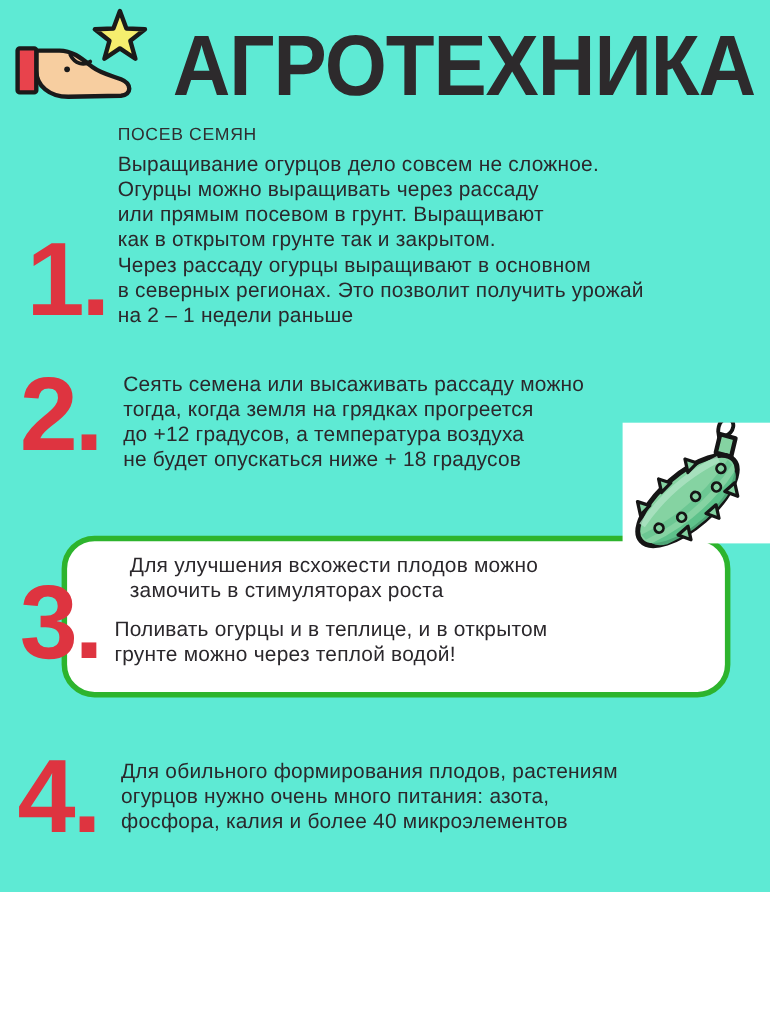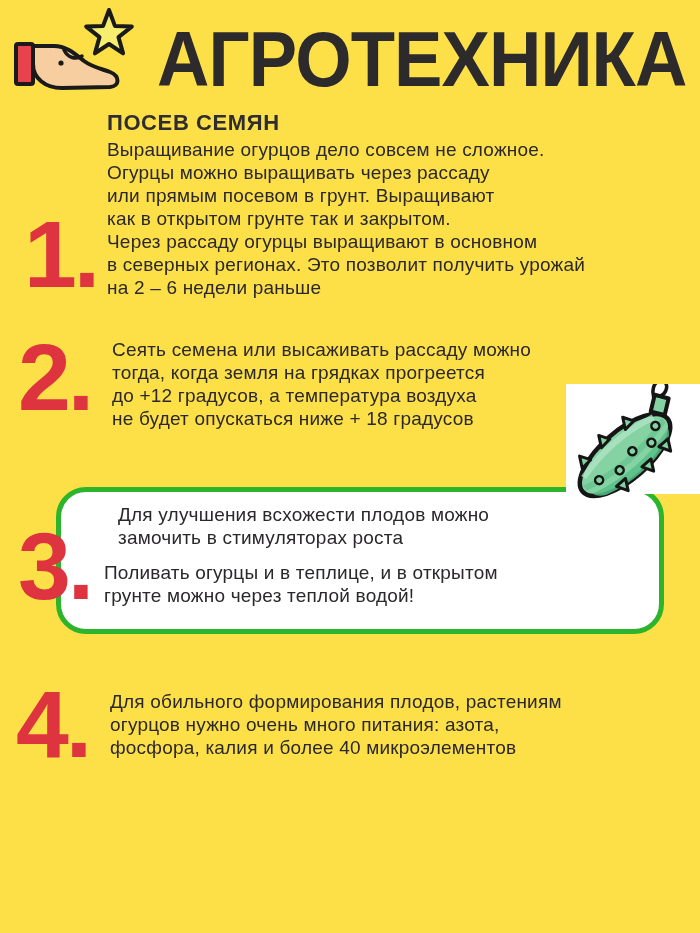--- a/index.html
+++ b/index.html
@@ -1,34 +1,34 @@
 <!DOCTYPE html>
 <html><head>
 <meta charset="utf-8">
 <style>
   html,body{margin:0;padding:0;background:#ffffff;}
   #page{
     position:relative;
-    width:700px;height:933px;
-    background:#fde047;
+    width:700px;height:811px;
+    background:#5eead4;
     overflow:hidden;
     font-family:"Liberation Sans", sans-serif;
     color:#2b282c;
   }
   .abs{position:absolute;}
   .title{
     left:157px;top:20px;
     font-size:78px;font-weight:700;
     letter-spacing:-1px;line-height:1;
     color:#2d2a2c;
     transform:scaleX(0.93);transform-origin:left top;
     white-space:nowrap;
   }
   .heading{
-    font-size:22px;font-weight:700;
+    font-size:16px;font-weight:400;
     letter-spacing:0.6px;line-height:26px;
     color:#302d30;white-space:nowrap;
   }
   .para{
     font-size:19px;font-weight:400;
     line-height:23px;letter-spacing:0.2px;
     color:#2b282c;white-space:pre-line;
   }
   .num{
     font-size:95px;font-weight:700;line-height:1;
@@ -57,21 +57,21 @@
   <div class="abs title">АГРОТЕХНИКА</div>
 
   <div class="abs num" style="left:24px;top:207px">1.</div>
   <div class="abs heading" style="left:107px;top:110px">ПОСЕВ СЕМЯН</div>
   <div class="abs para" style="left:107px;top:138px;width:585px">Выращивание огурцов дело совсем не сложное.
 Огурцы можно выращивать через рассаду
 или прямым посевом в грунт. Выращивают
 как в открытом грунте так и закрытом.
 Через рассаду огурцы выращивают в основном
 в северных регионах. Это позволит получить урожай
-на 2 – 6 недели раньше</div>
+на 2 – 1 недели раньше</div>
 
   <div class="abs num" style="left:18px;top:330px">2.</div>
   <div class="abs para" style="left:112px;top:338px;width:580px">Сеять семена или высаживать рассаду можно
 тогда, когда земля на грядках прогреется
 до +12 градусов, а температура воздуха
 не будет опускаться ниже + 18 градусов</div>
 
 
   <div class="abs green-box"></div>
 

